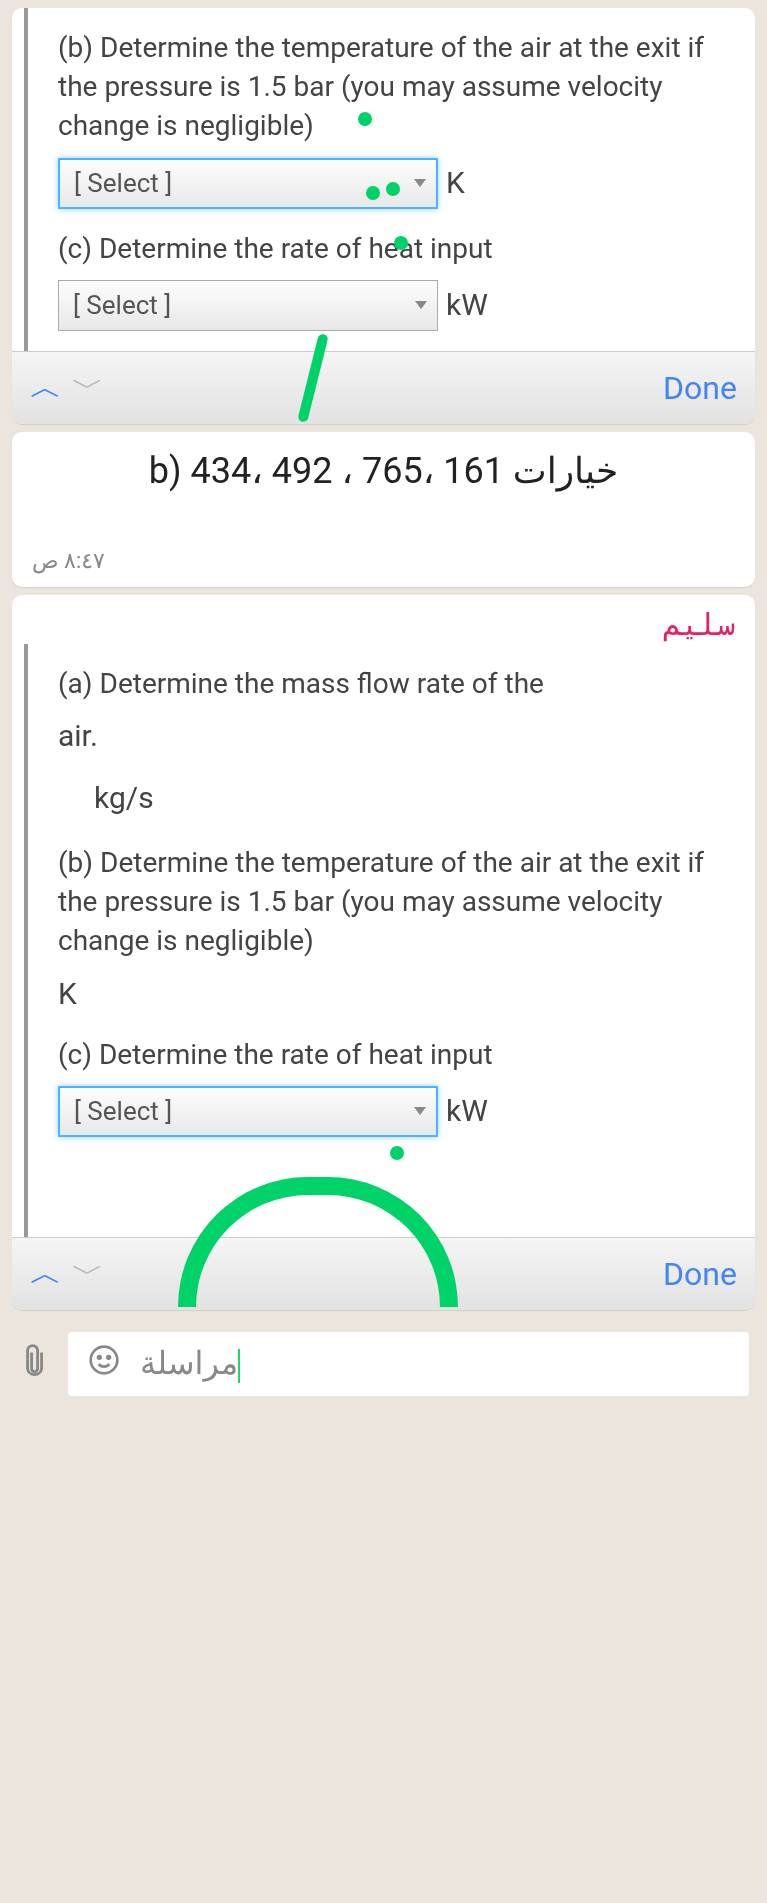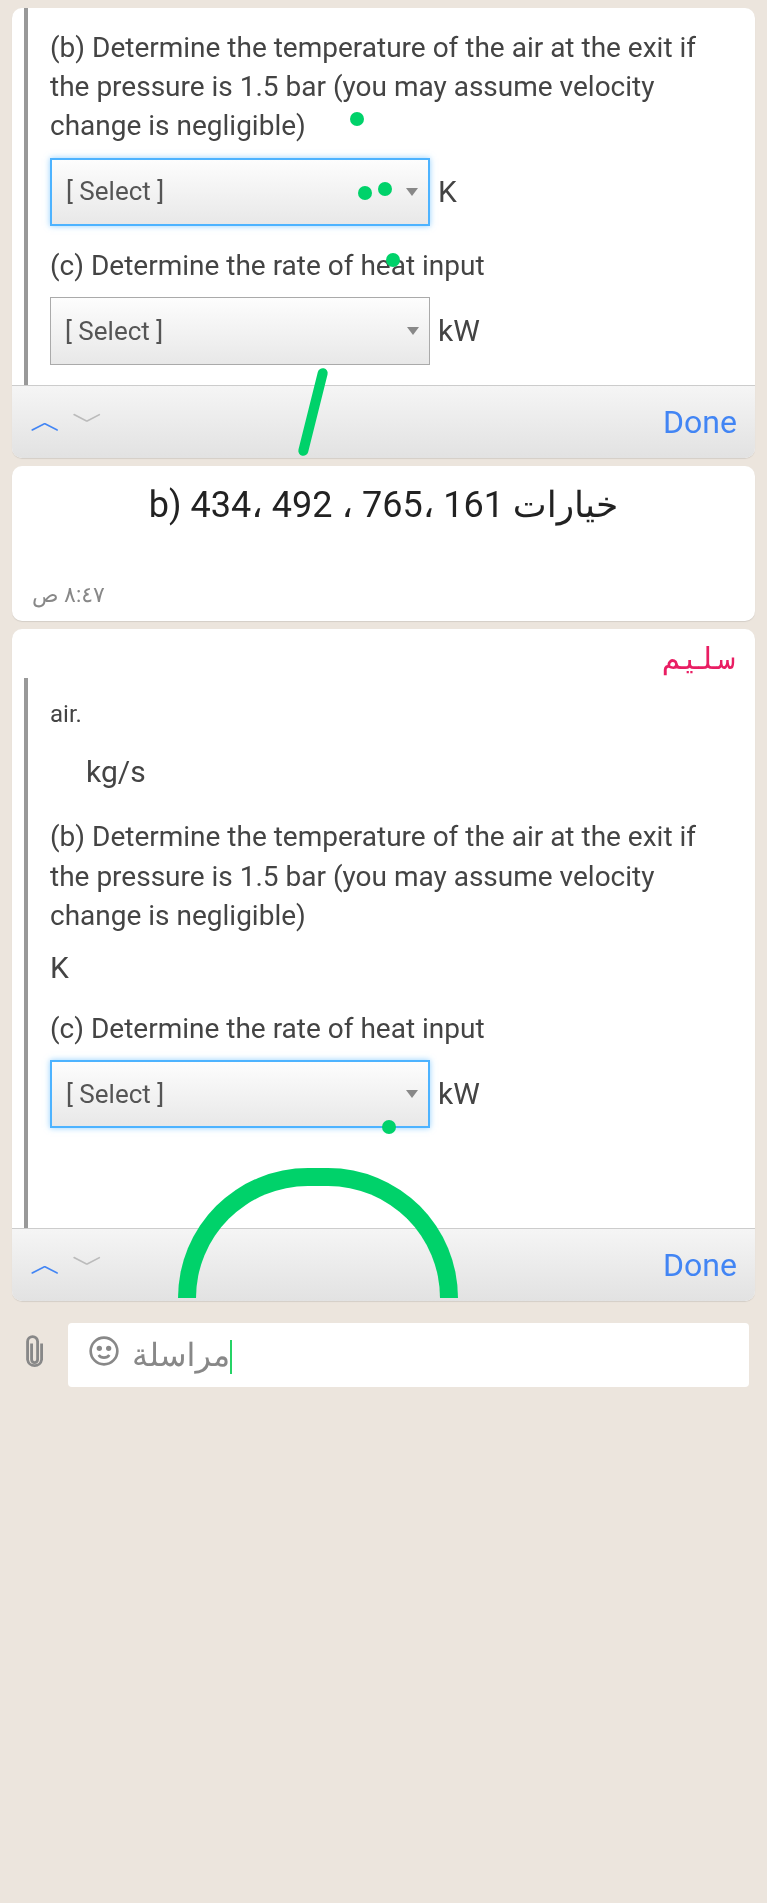--- a/index.html
+++ b/index.html
@@ -12,41 +12,41 @@
   padding: 0 12px;
 }
 .msg-bubble {
   background: #fff;
   border-radius: 10px;
   margin: 8px 0;
   box-shadow: 0 1px 1px rgba(0,0,0,0.1);
   overflow: hidden;
 }
 .quiz-content {
-  padding: 20px 22px;
+  padding: 20px 30px;
   font-size: 28px;
   color: #444;
   line-height: 1.4;
   border-left: 4px solid #999;
   margin-left: 12px;
   position: relative;
 }
 .question-text {
   margin-bottom: 12px;
 }
 .select-row {
   display: flex;
   align-items: center;
   gap: 8px;
   margin-bottom: 20px;
 }
 .select-box {
   flex: 0 0 auto;
   width: 380px;
-  height: 68px;
+  height: 51px;
   border: 1px solid #aaa;
   background: linear-gradient(#fdfdfd, #e8e8e8);
   display: flex;
   align-items: center;
   padding: 0 14px;
   font-size: 26px;
   color: #555;
   position: relative;
 }
 .select-box.highlighted {
@@ -61,21 +61,21 @@
   width: 0; height: 0;
   border-left: 6px solid transparent;
   border-right: 6px solid transparent;
   border-top: 8px solid #888;
 }
 .unit-label {
   font-size: 30px;
   color: #444;
 }
 .inline-label {
-  font-size: 24px;
+  font-size: 30px;
   color: #444;
   margin-right: 6px;
 }
 .toolbar {
   background: linear-gradient(#f5f5f5, #e2e2e2);
   padding: 14px 18px;
   display: flex;
   align-items: center;
   justify-content: space-between;
   border-top: 1px solid #ccc;
@@ -127,21 +127,21 @@
   transform: rotate(-45deg);
 }
 .msg-input {
   flex: 1;
   background: #fff;
   border-radius: 4px;
   padding: 12px 20px;
   display: flex;
   align-items: center;
   justify-content: flex-end;
-  gap: 12px;
+  gap: 20px;
   font-size: 32px;
   color: #888;
   direction: rtl;
 }
 .msg-input .cursor {
   display: inline-block;
   width: 2px;
   height: 34px;
   background: #25d366;
   vertical-align: middle;
@@ -216,20 +216,21 @@
   <div class="msg-bubble">
     <div class="answer-text">
       <span>خيارات 161 ،765 ، 492 ،434 (b</span>
     </div>
     <div class="timestamp">٨:٤٧ ص</div>
   </div>
 
   <div class="msg-bubble">
     <div class="sender-name">سليم</div>
     <div class="quiz-content" style="padding-bottom:80px;">
+      <div class="question-text">(a) Determine the mass flow rate of the</div>
       <div class="select-row">
         <span class="inline-label">air.</span>
       </div>
       <div class="unit-label" style="margin-bottom:24px;margin-left:36px;">kg/s</div>
 
       <div class="question-text">(b) Determine the temperature of the air at the exit if the pressure is 1.5 bar (you may assume velocity change is negligible)</div>
       <div class="select-row">
         <div class="unit-label">K</div>
       </div>
 

